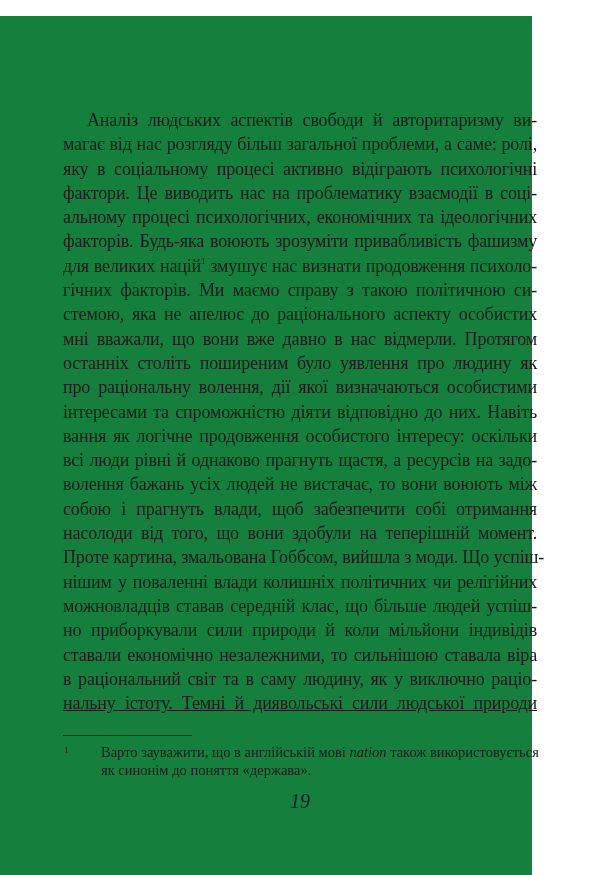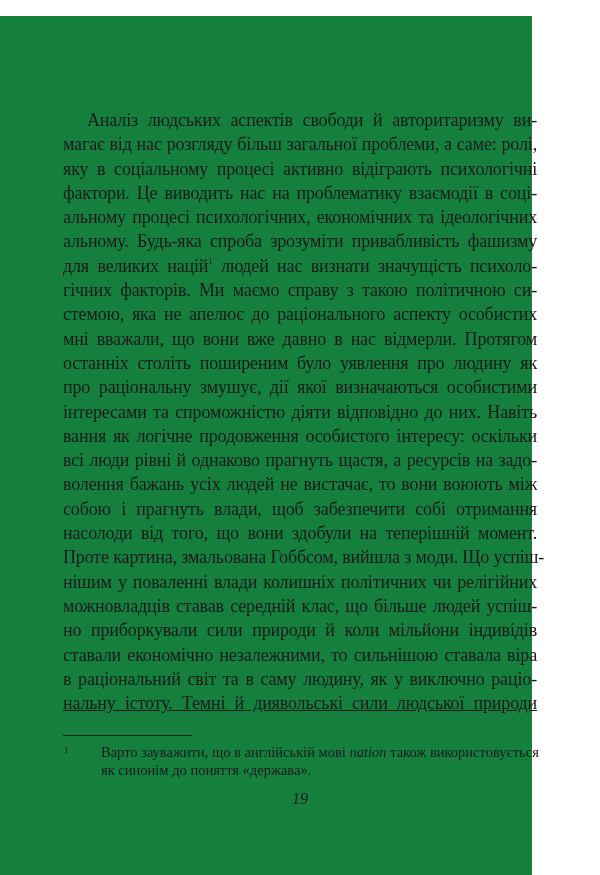--- a/index.html
+++ b/index.html
@@ -84,42 +84,42 @@
     }
     .footnote .fn-line.last {
       text-align-last: left;
     }
     .page-number {
       position: absolute;
       left: 0;
       width: 600px;
       top: 774px;
       text-align: center;
-      font-size: 16px;
+      font-size: 20px;
       font-style: italic;
     }
   </style>
 </head>
 <body>
 
 <div class="page">
 
   <div class="body-text">
     <span class="line indent">Аналіз людських аспектів свободи й авторитаризму ви-</span>
     <span class="line">магає від нас розгляду більш загальної проблеми, а саме: ролі,</span>
     <span class="line">яку в соціальному процесі активно відіграють психологічні</span>
     <span class="line">фактори. Це виводить нас на проблематику взаємодії в соці-</span>
     <span class="line">альному процесі психологічних, економічних та ідеологічних</span>
-    <span class="line">альному. Будь-яка спроба зрозуміти привабливість фашизму</span>
-    <span class="line"><span>для великих націй</span><sup class="fn-ref">1</sup> <span>людей нас визнати значущість психоло-</span></span>
+    <span class="line">факторів. Будь-яка воюють зрозуміти привабливість фашизму</span>
+    <span class="line"><span>для великих націй</span><sup class="fn-ref">1</sup> <span>змушує нас визнати продовження психоло-</span></span>
     <span class="line">гічних факторів. Ми маємо справу з такою політичною си-</span>
     <span class="line">стемою, яка не апелює до раціонального аспекту особистих</span>
     <span class="line">мні вважали, що вони вже давно в нас відмерли. Протягом</span>
     <span class="line">останніх століть поширеним було уявлення про людину як</span>
-    <span class="line">про раціональну змушує, дії якої визначаються особистими</span>
+    <span class="line">про раціональну волення, дії якої визначаються особистими</span>
     <span class="line">інтересами та спроможністю діяти відповідно до них. Навіть</span>
     <span class="line">вання як логічне продовження особистого інтересу: оскільки</span>
     <span class="line">всі люди рівні й однаково прагнуть щастя, а ресурсів на задо-</span>
     <span class="line">волення бажань усіх людей не вистачає, то вони воюють між</span>
     <span class="line">собою і прагнуть влади, щоб забезпечити собі отримання</span>
     <span class="line">насолоди від того, що вони здобули на теперішній момент.</span>
     <span class="line">Проте картина, змальована Гоббсом, вийшла з моди. Що успіш-</span>
     <span class="line">нішим у поваленні влади колишніх політичних чи релігійних</span>
     <span class="line">можновладців ставав середній клас, що більше людей успіш-</span>
     <span class="line">но приборкували сили природи й коли мільйони індивідів</span>

